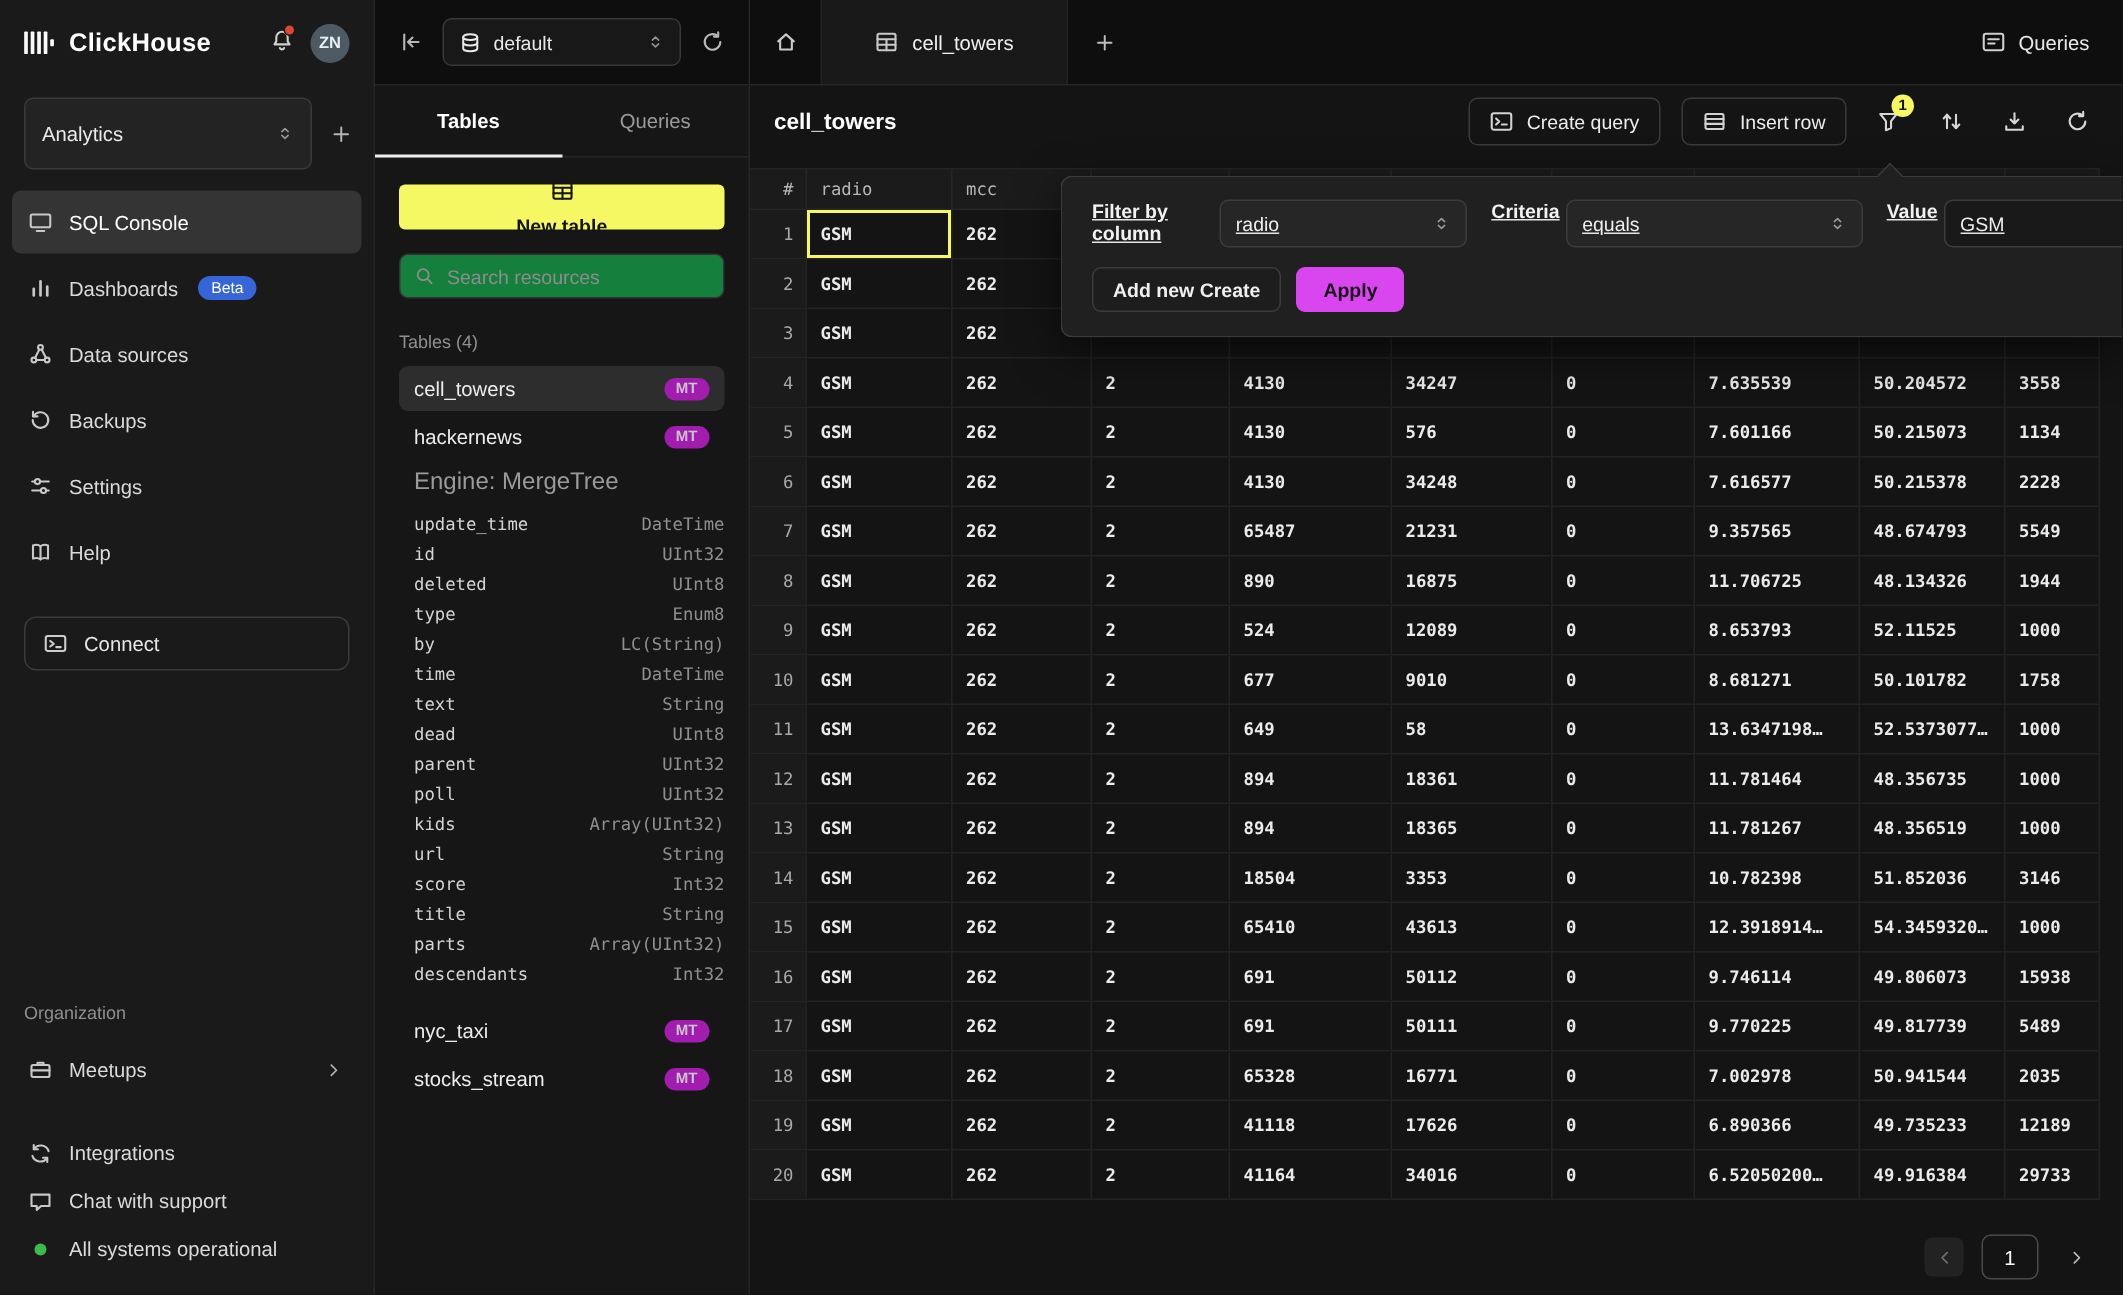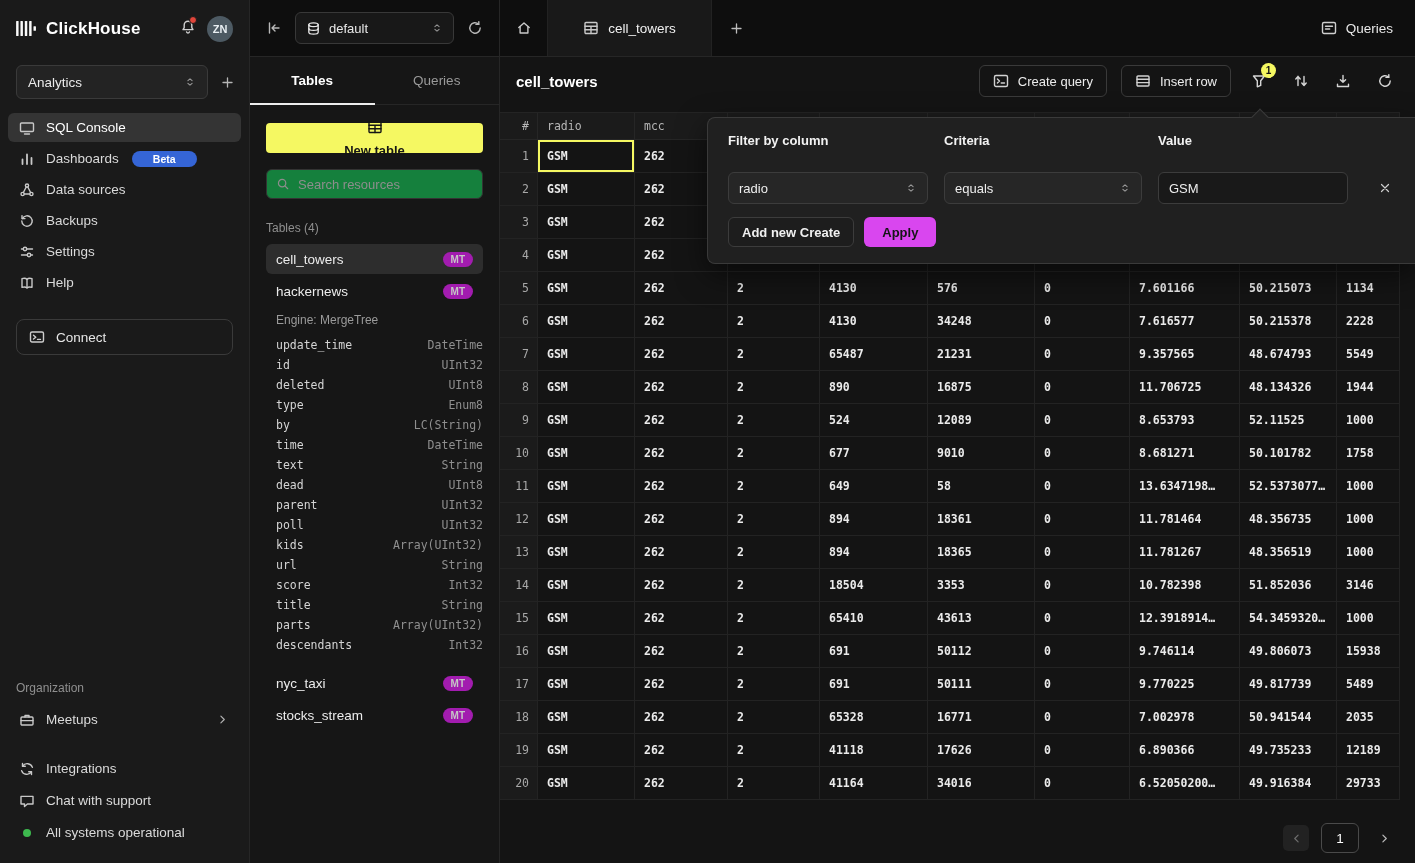--- a/index.html
+++ b/index.html
@@ -11,28 +11,28 @@
 
   
   .sidebar{width:250px;min-width:250px;background:#1a1a1a;border-right:1px solid #262626;display:flex;flex-direction:column;}
   .sb-head{height:57px;display:flex;align-items:center;padding:0 16px;gap:9px;}
   .logo-text{font-size:17px;font-weight:700;color:#fff;letter-spacing:.2px;}
   .sb-head-right{margin-left:auto;display:flex;align-items:center;gap:11px;}
   .bell{position:relative;color:#cfcfcf;cursor:pointer;}
   .bell .dot{position:absolute;top:-3px;right:-1px;width:8px;height:8px;border-radius:50%;background:#e0453a;border:1.5px solid #1a1a1a;}
   .avatar{width:26px;height:26px;border-radius:50%;background:#4d5a63;color:#e9eff3;font-size:11px;font-weight:700;display:flex;align-items:center;justify-content:center;cursor:pointer;}
   .ws-row{display:flex;align-items:center;gap:12px;padding:8px 14px 14px 16px;}
-  .ws-select{flex:1;height:34px;background:#232323;border:1px solid #3a3a3a;border-radius:6px;display:flex;align-items:center;padding:0 11px;font-size:13.5px;color:#eaeaea;cursor:pointer;}
+  .ws-select{flex:1;height:48px;background:#232323;border:1px solid #3a3a3a;border-radius:6px;display:flex;align-items:center;padding:0 11px;font-size:13.5px;color:#eaeaea;cursor:pointer;}
   .ws-select .dim{margin-left:auto;color:#9a9a9a;}
   .ws-plus{background:none;border:none;color:#b5b5b5;cursor:pointer;display:flex;}
   .nav{display:flex;flex-direction:column;gap:2px;padding:0 8px;}
-  .nav-item{height:29px;display:flex;align-items:center;gap:11px;padding:0 10px;border-radius:6px;color:#dadada;font-size:13.5px;cursor:pointer;}
+  .nav-item{height:42px;display:flex;align-items:center;gap:11px;padding:0 10px;border-radius:6px;color:#dadada;font-size:13.5px;cursor:pointer;}
   .nav-item.active{background:#343434;color:#fff;}
   .nav-item .icn{width:17px;color:#c8c8c8;}
-  .badge-beta{margin-left:2px;background:#3565d6;color:#fff;font-size:10.5px;font-weight:700;padding:2px 21px;border-radius:9px;}
+  .badge-beta{margin-left:2px;background:#3565d6;color:#fff;font-size:10.5px;font-weight:400;padding:2px 9px;border-radius:9px;}
   .connect{margin:22px 16px 0;height:36px;border:1px solid #3a3a3a;border-radius:8px;background:none;color:#e6e6e6;font-size:13.5px;display:flex;align-items:center;gap:11px;padding:0 12px;cursor:pointer;font-family:inherit;}
   .connect .icn{color:#cdcdcd;}
   .sb-spacer{flex:1;}
   .org-label{padding:0 16px 10px;font-size:12px;color:#8f8f8f;}
   .org-item{margin:0 8px;}
   .org-item .chev{margin-left:auto;color:#b3b3b3;}
   .sb-footer{padding:20px 8px 16px;display:flex;flex-direction:column;gap:3px;}
   .sb-footer .nav-item{height:29px;}
   .gdot{width:8px;height:8px;border-radius:50%;background:#3db94e;display:inline-block;}
 
@@ -48,21 +48,21 @@
   .ex-tab.active:after{content:"";position:absolute;left:0;right:0;bottom:-1px;height:2px;background:#ededed;}
   .new-table{margin:18px 16px 0;height:30px;background:#f5f862;border:none;border-radius:4px;color:#151515;font-weight:700;font-size:13px;display:flex;align-items:center;justify-content:center;gap:8px;cursor:pointer;font-family:inherit;flex-direction:column;}
   .search{margin:16px 16px 0;height:30px;background:#15803d;border:1px solid #333;border-radius:6px;display:flex;align-items:center;gap:8px;padding:0 9px;color:#8d8d8d;}
   .search input{flex:1;min-width:0;background:none;border:none;outline:none;color:#ddd;font-size:13px;font-family:inherit;}
   .search input::placeholder{color:#8d8d8d;}
   .sec-label{padding:22px 16px 8px;font-size:12px;color:#8f8f8f;}
   .tables-list{padding:0 16px;display:flex;flex-direction:column;}
   .table-item{height:30px;display:flex;align-items:center;border-radius:6px;padding:0 10px;margin:1px 0;font-size:13.5px;color:#ececec;cursor:pointer;}
   .table-item.selected{background:#2d2d2d;}
   .mt-badge{margin-left:auto;background:#a21caf;color:#c6c6c6;font-size:10px;font-weight:700;padding:2px 8px;border-radius:9px;}
-  .engine-line{padding:6px 0 6px 10px;font-size:12px;color:#9a9a9a;}
+  .engine-line{padding:6px 0 6px 10px;font-size:16px;color:#9a9a9a;}
   .schema{display:flex;flex-direction:column;padding:2px 0 12px 10px;font-family:"DejaVu Sans Mono",monospace;font-size:11.5px;}
   .schema-row{display:flex;height:20px;align-items:center;}
   .schema-row .cname{color:#d4d4d4;}
   .schema-row .ctype{margin-left:auto;color:#8f8f8f;}
 
   
   .main{flex:1;background:#141414;position:relative;display:flex;flex-direction:column;}
   .tabbar{height:57px;background:#0e0e0e;border-bottom:1px solid #262626;display:flex;align-items:stretch;}
   .tb-home{width:48px;display:flex;align-items:center;justify-content:center;color:#c9c9c9;border-right:1px solid #222;cursor:pointer;}
   .tb-tab{width:164px;display:flex;align-items:center;justify-content:center;gap:9px;background:#191919;border-right:1px solid #222;font-size:13.5px;color:#f0f0f0;cursor:pointer;}
@@ -92,21 +92,21 @@
   
   .pager{position:absolute;right:18px;bottom:10px;display:flex;align-items:center;gap:12px;}
   .pg-btn{width:26px;height:26px;border-radius:5px;display:flex;align-items:center;justify-content:center;color:#bdbdbd;cursor:pointer;}
   .pg-btn.prev{background:#222;color:#6f6f6f;}
   .pg-num{min-width:38px;height:30px;border:1px solid #4a4a4a;border-radius:6px;display:flex;align-items:center;justify-content:center;font-size:13.5px;color:#fff;cursor:pointer;}
 
   
   .popup{position:absolute;left:207px;top:117px;width:708px;background:#202020;border:1px solid #3a3a3a;border-right:none;border-radius:8px 0 0 8px;box-shadow:0 10px 30px rgba(0,0,0,.55);padding:15px 20px 16px;z-index:5;}
   .caret{position:absolute;top:-7px;left:546px;width:12px;height:12px;background:#202020;border-left:1px solid #3a3a3a;border-top:1px solid #3a3a3a;transform:rotate(45deg);}
   .p-grid{display:flex;gap:16px;}
-  .p-col{display:flex;flex-direction:column;gap:24px;}
+  .p-col{display:flex;flex-direction:row;gap:4px;text-decoration:underline;}
   .p-label{font-size:13px;font-weight:700;color:#f2f2f2;}
   .p-select{height:32px;background:#262626;border:1px solid #3c3c3c;border-radius:6px;display:flex;align-items:center;padding:0 10px;font-size:13px;color:#eee;cursor:pointer;}
   .p-select.w1{width:200px;} .p-select.w2{width:198px;}
   .p-select .dim{margin-left:auto;color:#9a9a9a;}
   .p-input{width:190px;height:32px;background:#191919;border:1px solid #3c3c3c;border-radius:6px;color:#eee;font-size:13px;padding:0 10px;font-family:inherit;outline:none;}
   .p-close{align-self:flex-end;height:32px;margin-left:14px;background:none;border:none;color:#cfcfcf;cursor:pointer;display:flex;align-items:center;}
   .p-actions{display:flex;gap:10px;margin-top:13px;}
   .p-add{height:30px;border:1px solid #3c3c3c;border-radius:6px;background:#1d1d1d;color:#f0f0f0;font-size:13px;font-weight:600;padding:0 13px;cursor:pointer;font-family:inherit;}
   .p-apply{height:30px;border:none;border-radius:6px;background:#d946ef;color:#151515;font-size:13px;font-weight:700;padding:0 18px;cursor:pointer;font-family:inherit;}
 </style>

